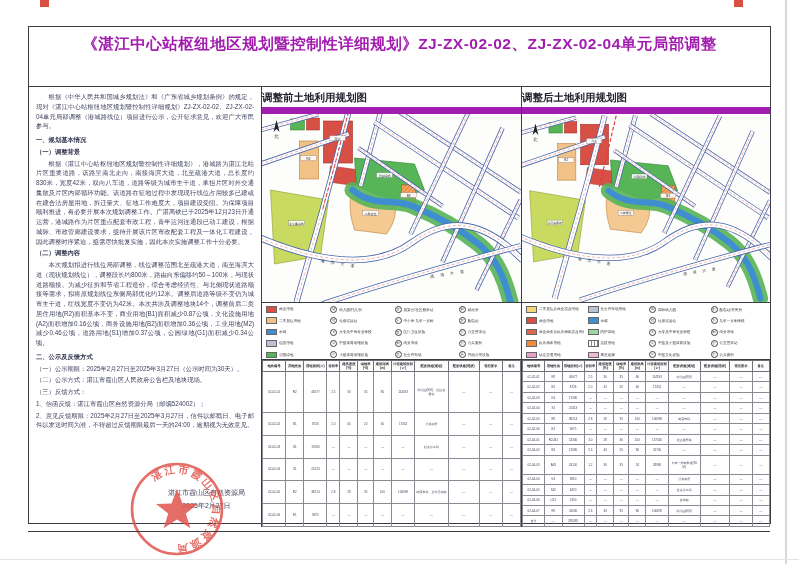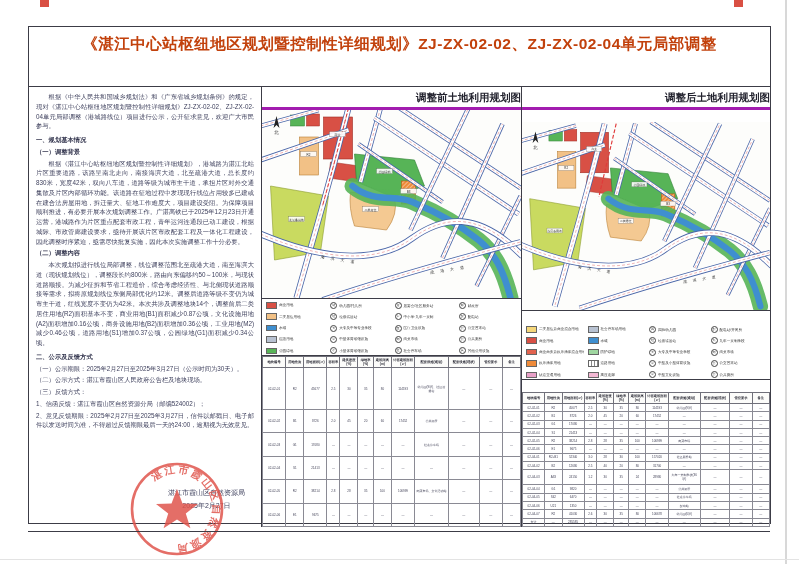--- a/index.html
+++ b/index.html
@@ -6,33 +6,33 @@
   #page{position:relative;width:799px;height:564px;background:#ffffff;overflow:hidden;
         font-family:"Liberation Sans","DejaVu Sans",sans-serif;color:#2c2c3a;}
   .scan-edge-r{position:absolute;right:12px;top:0;width:2px;height:564px;background:#d8d8d8;}
   .scan-edge-b{position:absolute;left:0;bottom:4px;width:799px;height:1px;background:#e3e3e3;}
   .corner-mark{position:absolute;width:9px;height:7px;background:#d94f43;top:0;}
   
   #frame{position:absolute;left:28px;top:26px;width:741px;height:496px;border:1px solid #3c3c46;}
   #bottom-line2{position:absolute;left:28px;top:531px;width:742px;border-top:1.5px solid #3c3c46;}
   
   #title-block{height:54px;border-bottom:1px solid #3c3c46;text-align:center;
-               font-weight:bold;font-size:15.5px;line-height:1.55;padding-top:5px;color:#c2410c;
+               font-weight:bold;font-size:15.5px;line-height:1.55;padding-top:5px;color:#a21caf;
                letter-spacing:.5px;}
   
   #body-cols{display:flex;height:440px;}
   #left-col{width:233px;border-right:1px solid #3c3c46;padding:5px 7px 0 7px;box-sizing:border-box;
             font-size:6.3px;line-height:1.55;color:#3d3f5c;position:relative;overflow:visible;}
   #left-col p{margin:0 0 2px 0;text-indent:2em;text-align:justify;}
   #left-col .hd{font-weight:bold;text-indent:0;margin-top:4px;color:#34364f;}
   #left-col .hd2{font-weight:bold;text-indent:0;color:#34364f;}
   #left-col .item{text-indent:0;}
   .map-col{width:260px;border-right:1px solid #3c3c46;box-sizing:border-box;display:flex;flex-direction:column;}
-  .map-col:last-child{border-right:none;flex:1;gap:12px;}
-  .map-title{height:20px;border-bottom:3px solid #a21caf;text-align:right;font-weight:bold;
+  .map-col:last-child{border-right:none;flex:1;}
+  .map-title{height:20px;border-bottom:7px solid #a21caf;text-align:left;font-weight:bold;
              font-size:10.5px;line-height:20px;color:#22222e;}
   .map-box{height:188px;border-bottom:1px solid #3c3c46;overflow:hidden;background:#fdfdfb;}
   .map-box svg{display:block;width:100%;height:100%;}
   
   .legend{height:57px;border-bottom:1px solid #3c3c46;padding:3px 2px 1px 4px;box-sizing:border-box;
           display:flex;gap:4px;overflow:hidden;}
   .legend-col{display:flex;flex-direction:column;justify-content:space-between;flex:1;min-width:0;}
   .legend-item{display:flex;align-items:center;gap:2px;font-size:3.6px;color:#333;white-space:nowrap;overflow:hidden;}
   .legend-swatch{width:9px;height:4.5px;border:.4px solid #666;flex:0 0 auto;}
   .legend-sym{width:5px;height:5px;border:.5px solid #444;border-radius:50%;flex:0 0 auto;

